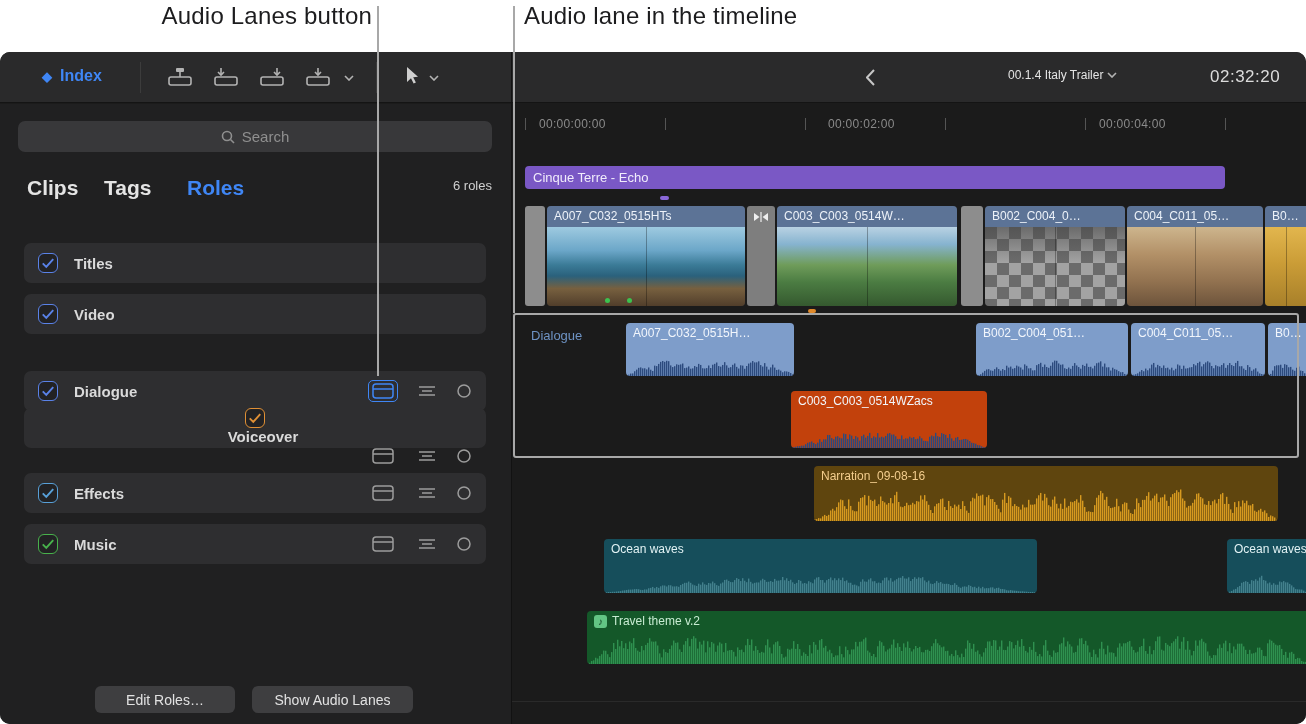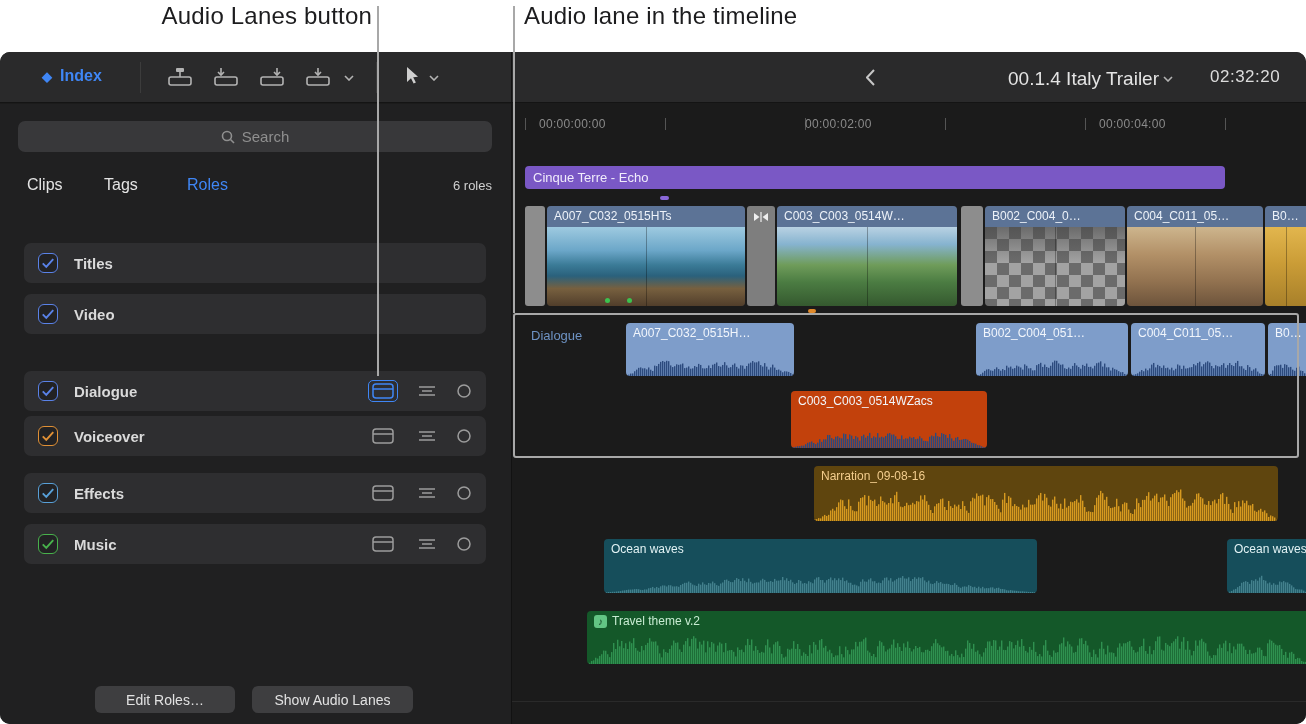--- a/index.html
+++ b/index.html
@@ -15,29 +15,29 @@
   
   .toolbar { position:absolute; left:0; top:0; width:100%; height:51px; background:#2a2a2b;
              border-bottom:1px solid #141414; z-index:4; }
   .index-btn { position:absolute; left:42px; top:15px; display:flex; align-items:center; gap:8px;
                color:var(--accent); font-size:16px; font-weight:600; cursor:default; }
   .index-btn .diamond { font-size:13px; line-height:1; }
   .tb-div { position:absolute; top:10px; width:1px; height:31px; background:#3c3c3c; }
   .tb-icon { position:absolute; top:15px; }
   .tb-chev { position:absolute; }
   .proj-title { position:absolute; left:1008px; top:16px; display:flex; align-items:center; gap:4px;
-                color:#e4e4e4; font-size:19px; }
+                color:#e4e4e4; font-size:12px; }
   .timecode { position:absolute; left:1210px; top:15px; color:#dcdcdc; font-size:17px; letter-spacing:.5px; }
 
   
   .index-panel { position:absolute; left:0; top:52px; width:511px; height:620px; background:#202021; }
   .search-field { position:absolute; left:18px; top:17px; width:474px; height:31px; background:#38383a;
                   border-radius:7px; display:flex; align-items:center; justify-content:center; gap:7px;
                   color:#8f8f8f; font-size:15px; }
-  .tab { position:absolute; top:72px; font-size:16px; font-weight:400; color:#e4e4e4; cursor:default; }
+  .tab { position:absolute; top:72px; font-size:21px; font-weight:700; color:#e4e4e4; cursor:default; }
   .tab.active { color:var(--accent); }
   .roles-count { position:absolute; right:19px; top:74px; font-size:13px; color:#cfcfcf; }
   .role-row { position:absolute; left:24px; width:462px; height:40px; background:#2e2e30; border-radius:7px;
               display:flex; align-items:center; padding:0 14px; }
   .cb { width:20px; height:20px; border:1.5px solid var(--rc); border-radius:6px;
         background:rgba(0,0,0,.25); display:flex; align-items:center; justify-content:center; flex:0 0 auto; }
   .rr-label { margin-left:16px; font-size:15px; font-weight:700; color:#dadada; white-space:nowrap; }
   .rr-icons { margin-left:auto; display:flex; align-items:center; gap:19px; }
   .lane-wrap { width:30px; height:22px; display:flex; align-items:center; justify-content:center; border-radius:5px; }
   .lane-wrap.active { border:1.5px solid var(--accent); }
@@ -216,21 +216,21 @@
               </svg>
           </div>
           <div>
             <svg class="icn" width="16" height="16" viewBox="0 0 16 16" fill="none" stroke="#9c9c9c" stroke-width="1.5">
                 <circle cx="8" cy="8" r="6"></circle>
               </svg>
           </div>
         </div>
       </div>
 
-      <div class="role-row" style="top: 312px; --rc: #e09035;">
+      <div class="role-row" style="top: 304px; flex-direction: column; --rc: #e09035;">
         <div class="cb">
           <svg class="icn" width="14" height="12" viewBox="0 0 16 13" fill="none" stroke="var(--rc)" stroke-width="2.2">
               <path d="M2,7 L6,11 L14,2"></path>
             </svg>
         </div>
         <span class="rr-label">Voiceover</span>
         <div class="rr-icons">
           <div class="lane-wrap">
             <svg class="icn" width="22" height="16" viewBox="0 0 22 16" fill="none" stroke="#9c9c9c" stroke-width="1.5">
                 <rect x="1" y="1" width="20" height="14" rx="3"></rect>
@@ -317,21 +317,21 @@
     <div class="timeline">
 
       <div>
         <div class="tick" style="left:13px"></div>
         <div class="tick" style="left:153px"></div>
         <div class="tick" style="left:293px"></div>
         <div class="tick" style="left:433px"></div>
         <div class="tick" style="left:573px"></div>
         <div class="tick" style="left:713px"></div>
         <div class="ruler-label" style="left:27px">00:00:00:00</div>
-        <div class="ruler-label" style="left:293px">00:00:02:00</div>
+        <div class="ruler-label" style="left:316px">00:00:02:00</div>
         <div class="ruler-label" style="left:587px">00:00:04:00</div>
       </div>
 
       <div class="title-clip">Cinque Terre - Echo</div>
       <div class="mark" style="left:148px;top:92px;width:9px;height:4px;background:#8a68d8"></div>
 
       <div class="vhandle" style="left:13px;width:20px"></div>
       <div class="vclip" style="left:35px;width:198px">
         <div class="vc-name">A007_C032_0515HTs</div>
         <div class="vc-thumb thumb-coastal"></div>

